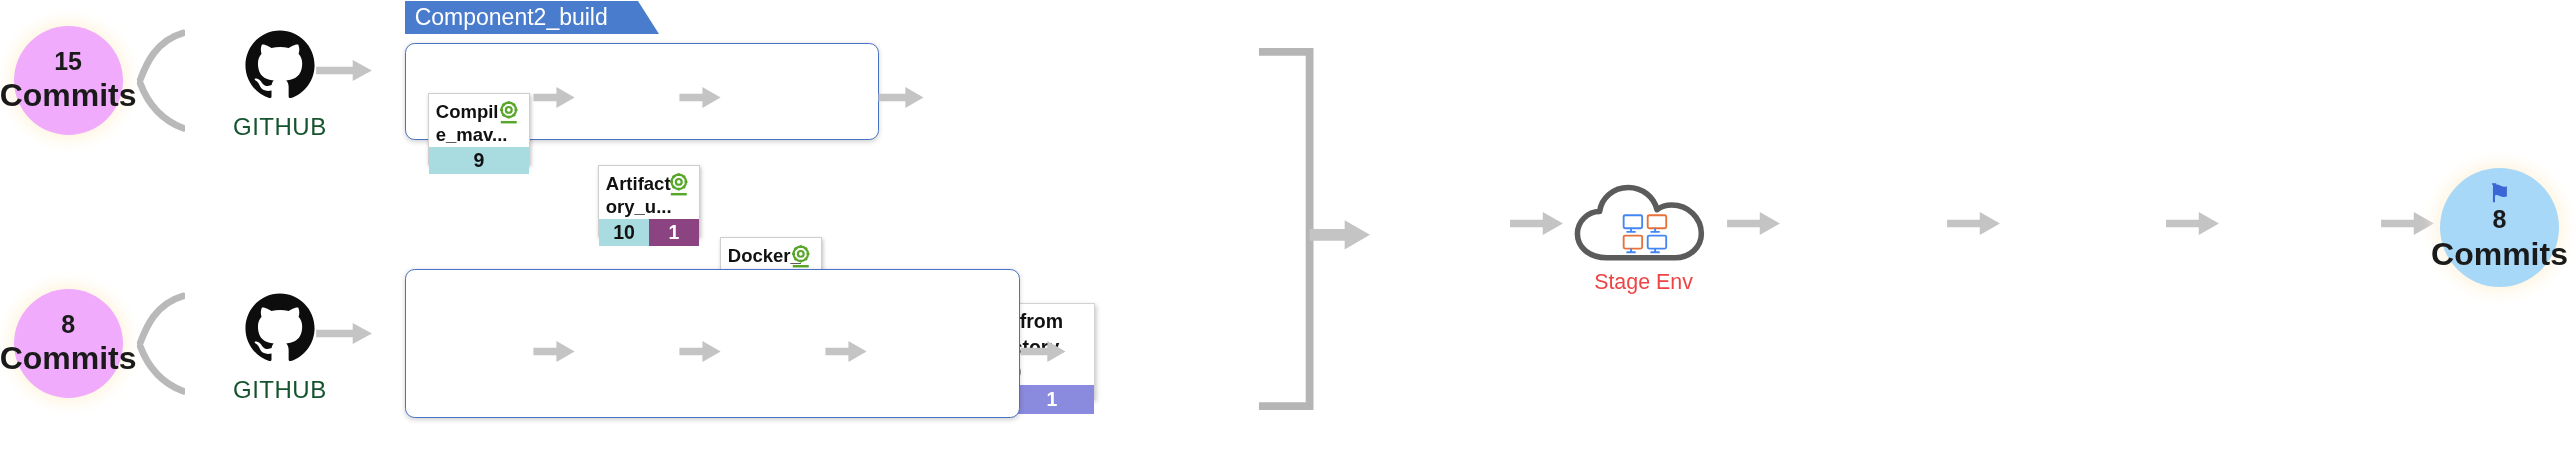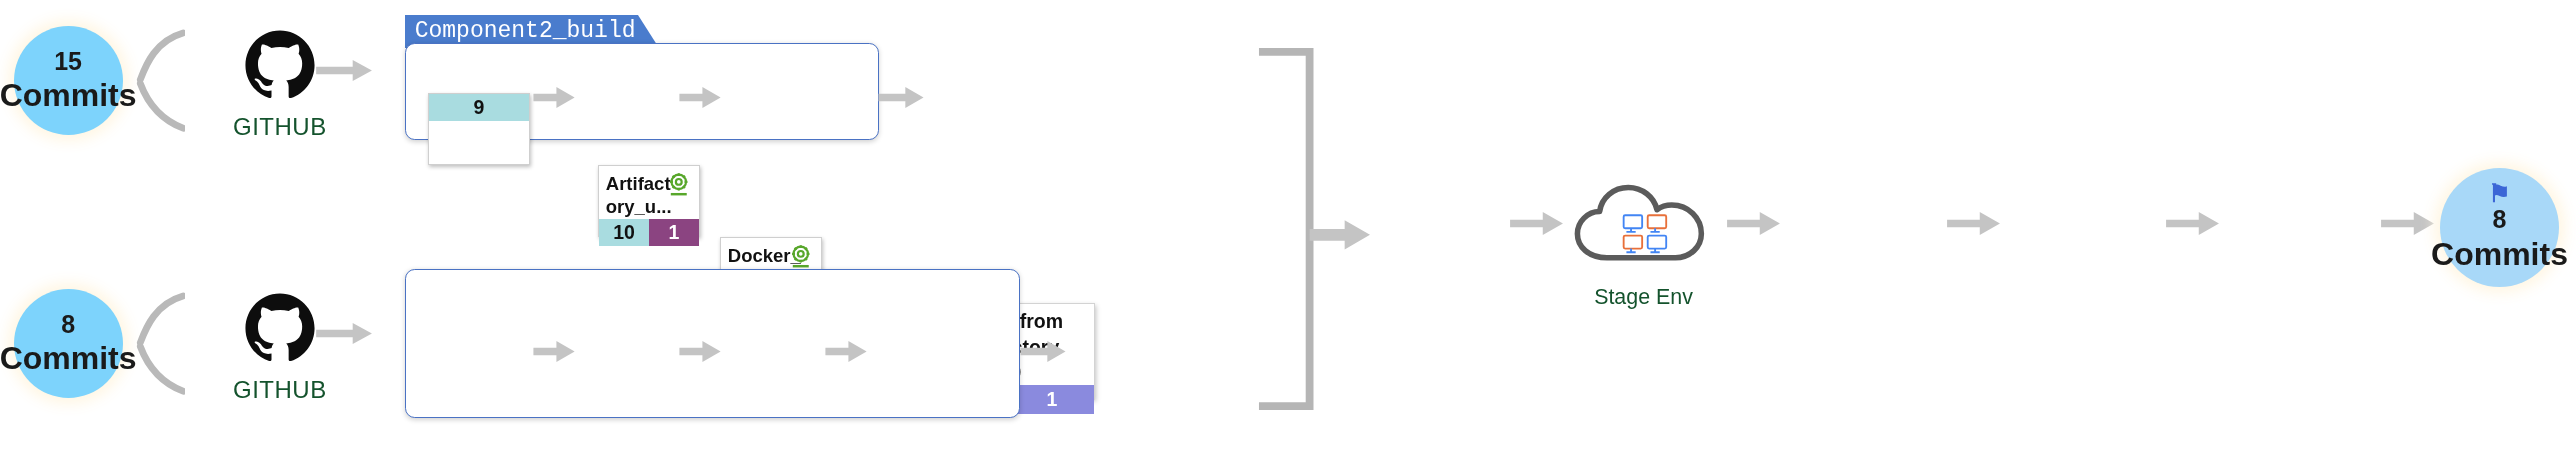--- a/index.html
+++ b/index.html
@@ -28,21 +28,21 @@
     flex-direction: column;
     align-items: center;
     justify-content: center;
     font-weight: bold;
     color: #1a1a1a;
     line-height: 1.22;
     box-shadow: 0 0 13.6px 5.8px rgba(255,246,225,0.95);
   }
   .commit-circle .num { font-size: 25px; font-weight: bold; }
   .commit-circle .lbl { font-size: 32px; font-weight: bold; }
-  .circle-grey { background: #7dd3fc; }
+  .circle-grey { background: #f0abfc; }
   .circle-blue { background: #a8d8f8; }
   .flag-glyph {
     font-size: 25px;
     color: #3b66d6;
     line-height: 1;
     margin-bottom: -1.9px;
   }
 
   
   .gh-wrap { display:flex; flex-direction:column; align-items:center; }
@@ -174,22 +174,22 @@
   .bignode-counters {
     display: flex;
     height: 29px;
     flex: 0 0 29px;
   }
 
   
   .env-wrap { display: flex; flex-direction: column; align-items: center; }
   .env-label {
     font-size: 21.4px;
-    color: #14532d;
-    margin-top: 16px;
+    color: #ef4444;
+    margin-top: 1px;
   }
 
   
   .arrow { display: block; }
   .bracket { display: block; }
 
   .split-curve { display:block; }
 </style>
 </head>
 <body>
@@ -210,26 +210,38 @@
     <svg width="72" height="72" viewBox="0 0 100 100">
       <path fill="#0d0d0d" d="M50 2C23.5 2 2 23.6 2 50.2c0 21.3 13.8 39.3 32.9 45.7 2.4.4 3.3-1 3.3-2.3v-8.2c-13.4 2.9-16.2-6.5-16.2-6.5-2.2-5.6-5.4-7.1-5.4-7.1-4.4-3 .3-2.9.3-2.9 4.8.3 7.4 5 7.4 5 4.3 7.4 11.3 5.3 14 4 .4-3.1 1.7-5.3 3.1-6.5-10.7-1.2-22-5.4-22-24 0-5.3 1.9-9.7 5-13.1-.5-1.2-2.2-6.1.5-12.8 0 0 4-1.3 13.2 5a45.6 45.6 0 0 1 24 0c9.2-6.3 13.2-5 13.2-5 2.7 6.7 1 11.6.5 12.8 3.1 3.4 5 7.8 5 13.1 0 18.7-11.4 22.8-22.2 24 1.8 1.5 3.4 4.5 3.4 9.1V93.6c0 1.3.9 2.8 3.3 2.3C84.2 89.5 98 71.5 98 50.2 98 23.6 76.5 2 50 2z"></path>
     </svg>
     <div class="gh-label">GITHUB</div>
   </div>
 
   <svg class="abs arrow" style="left:316px; top:58px;" width="58" height="25" viewBox="0 0 60 26">
     <path d="M0,9 L38,9 L38,2 L58,13 L38,24 L38,17 L0,17 Z" fill="#c4c4c4"></path>
   </svg>
 
-  <div class="abs group-tab" style="left:405px; top:15px; width:233px;font-family:Liberation Mono, monospace;">
+  <div class="abs group-tab" style="left:405px; top:1px; width:233px;">
     <span>Component2_build</span>
   </div>
   <div class="abs group-box" style="left:405px; top:43px; width:474px; height:97px;"></div>
 
   <div class="abs step" style="left:428px; top:60px; width:102px; height:72px;">
+    <div class="step-body">
+      <div class="step-title">Compil</div>
+      <div class="step-title">e_mav...</div>
+      <svg class="step-tool" viewBox="0 0 40 40">
+        <g fill="none" stroke="#58a72b" stroke-width="3">
+          <circle cx="19" cy="15" r="10"></circle>
+          <circle cx="19" cy="15" r="4"></circle>
+          <path d="M19 3 v4 M31 15 h-4 M19 27 v-4 M7 15 h4 M27.5 6.5 l-2.8 2.8 M27.5 23.5 l-2.8-2.8 M10.5 23.5 l2.8-2.8 M10.5 6.5 l2.8 2.8"></path>
+          <path d="M8 32 h22" stroke-width="3.4"></path>
+        </g>
+      </svg>
+    </div>
     <div class="step-counters">
       <div class="cnt cnt-ok">9</div>
     </div>
   </div>
 
   <svg class="abs arrow" style="left:533px; top:86px;" width="43" height="23" viewBox="0 0 44 24">
     <path d="M0,8 L24,8 L24,1 L43,12 L24,23 L24,16 L0,16 Z" fill="#c4c4c4"></path>
   </svg>
 
   <div class="abs step" style="left:598px; top:60px; width:102px; height:72px;">

